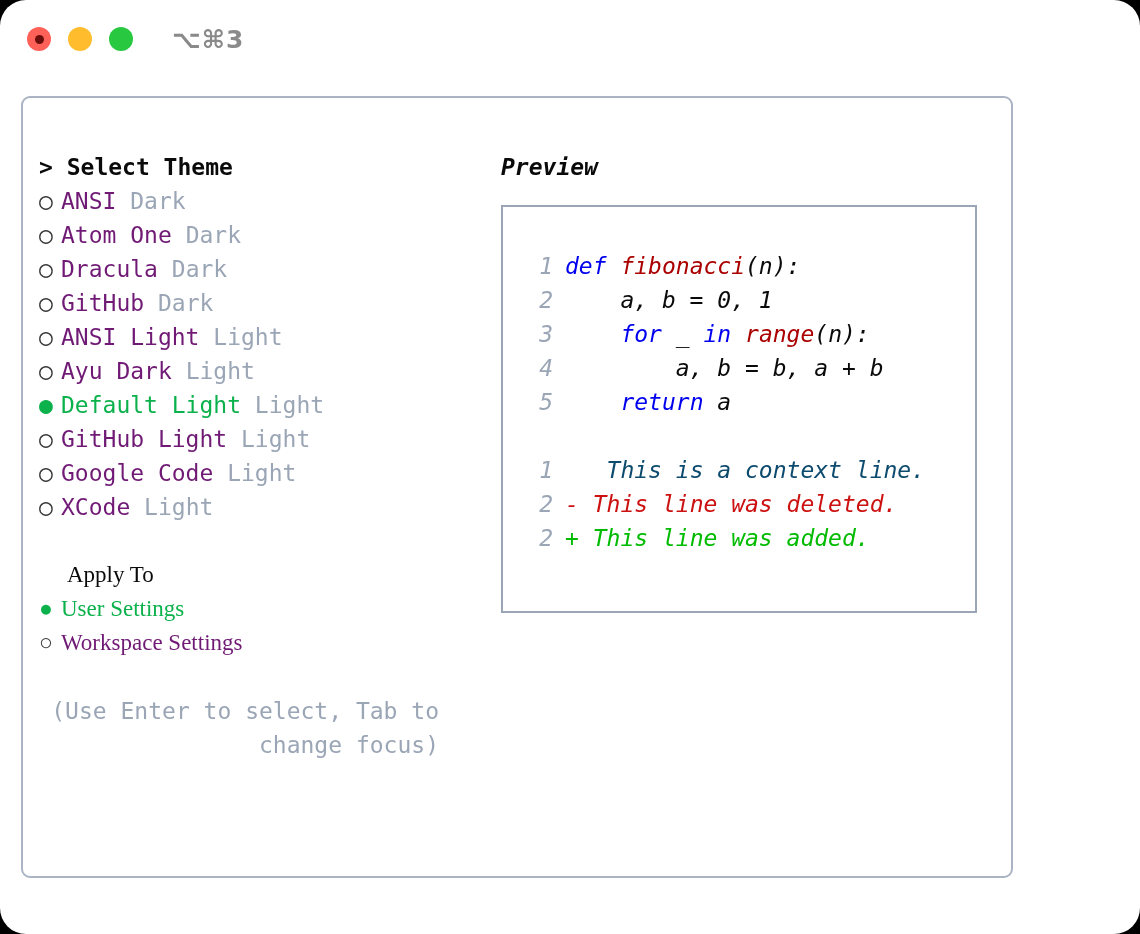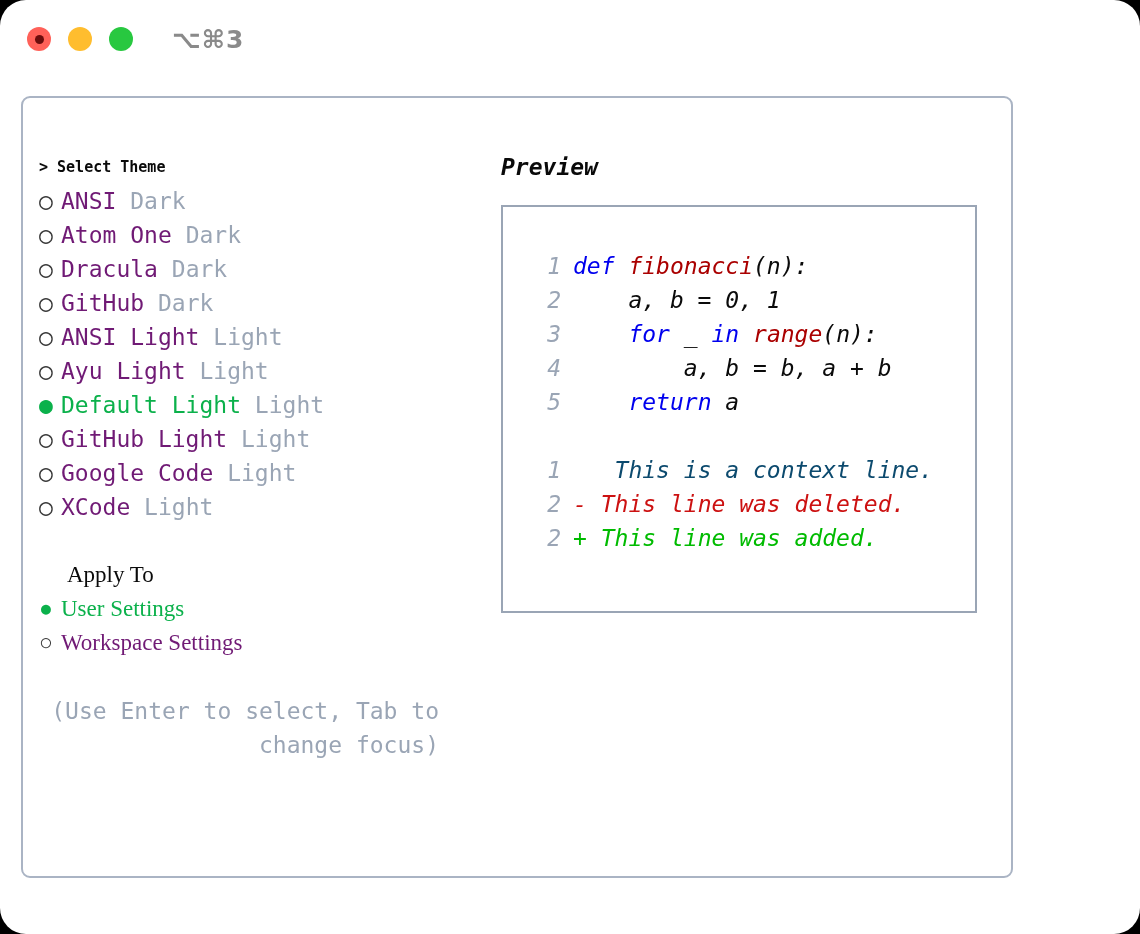--- a/index.html
+++ b/index.html
@@ -78,21 +78,21 @@
   }
 
   
   #theme-column {
     position: absolute;
     left: 16px;
     top: 52px;
     width: 440px;
   }
   .section-heading {
-    font-size: 15px;
+    font-size: 23px;
     font-weight: bold;
     color: #0a0a0a;
     height: 34px;
     line-height: 34px;
     white-space: pre;
   }
   .opt-row {
     height: 34px;
     line-height: 34px;
     font-size: 23px;
@@ -143,21 +143,21 @@
     height: 34px;
     line-height: 34px;
   }
   #preview-box {
     margin-top: 21px;
     width: 476px;
     height: 408px;
     border: 2px solid #9aa5b5;
     box-sizing: border-box;
     background: #ffffff;
-    padding: 42px 0 0 16px;
+    padding: 42px 0 0 8px;
   }
   .code-line {
     font-size: 23px;
     line-height: 34px;
     white-space: pre;
     padding-left: 18px;
   }
   .lineno {
     display: inline-block;
     width: 24px;
@@ -192,21 +192,21 @@
   <div id="main-panel">
 
     <div id="theme-column">
       <div class="section-heading">&gt; Select Theme</div>
       <div id="theme-list">
           <div class="opt-row"><span class="bullet">○</span><span class="opt-label">ANSI</span><span class="opt-meta"> Dark</span></div>
           <div class="opt-row"><span class="bullet">○</span><span class="opt-label">Atom One</span><span class="opt-meta"> Dark</span></div>
           <div class="opt-row"><span class="bullet">○</span><span class="opt-label">Dracula</span><span class="opt-meta"> Dark</span></div>
           <div class="opt-row"><span class="bullet">○</span><span class="opt-label">GitHub</span><span class="opt-meta"> Dark</span></div>
           <div class="opt-row"><span class="bullet">○</span><span class="opt-label">ANSI Light</span><span class="opt-meta"> Light</span></div>
-          <div class="opt-row"><span class="bullet">○</span><span class="opt-label">Ayu Light</span><span class="opt-meta"> Light</span></div>
+          <div class="opt-row"><span class="bullet">○</span><span class="opt-label">Ayu Dark</span><span class="opt-meta"> Light</span></div>
           <div class="opt-row selected"><span class="bullet">●</span><span class="opt-label">Default Light</span><span class="opt-meta"> Light</span></div>
           <div class="opt-row"><span class="bullet">○</span><span class="opt-label">GitHub Light</span><span class="opt-meta"> Light</span></div>
           <div class="opt-row"><span class="bullet">○</span><span class="opt-label">Google Code</span><span class="opt-meta"> Light</span></div>
           <div class="opt-row"><span class="bullet">○</span><span class="opt-label">XCode</span><span class="opt-meta"> Light</span></div>
         </div>
 
       <div id="apply-section">
         <div class="apply-heading">Apply To</div>
         <div id="apply-list">
             <div class="opt-row selected"><span class="bullet">●</span><span class="opt-label">User Settings</span></div>

